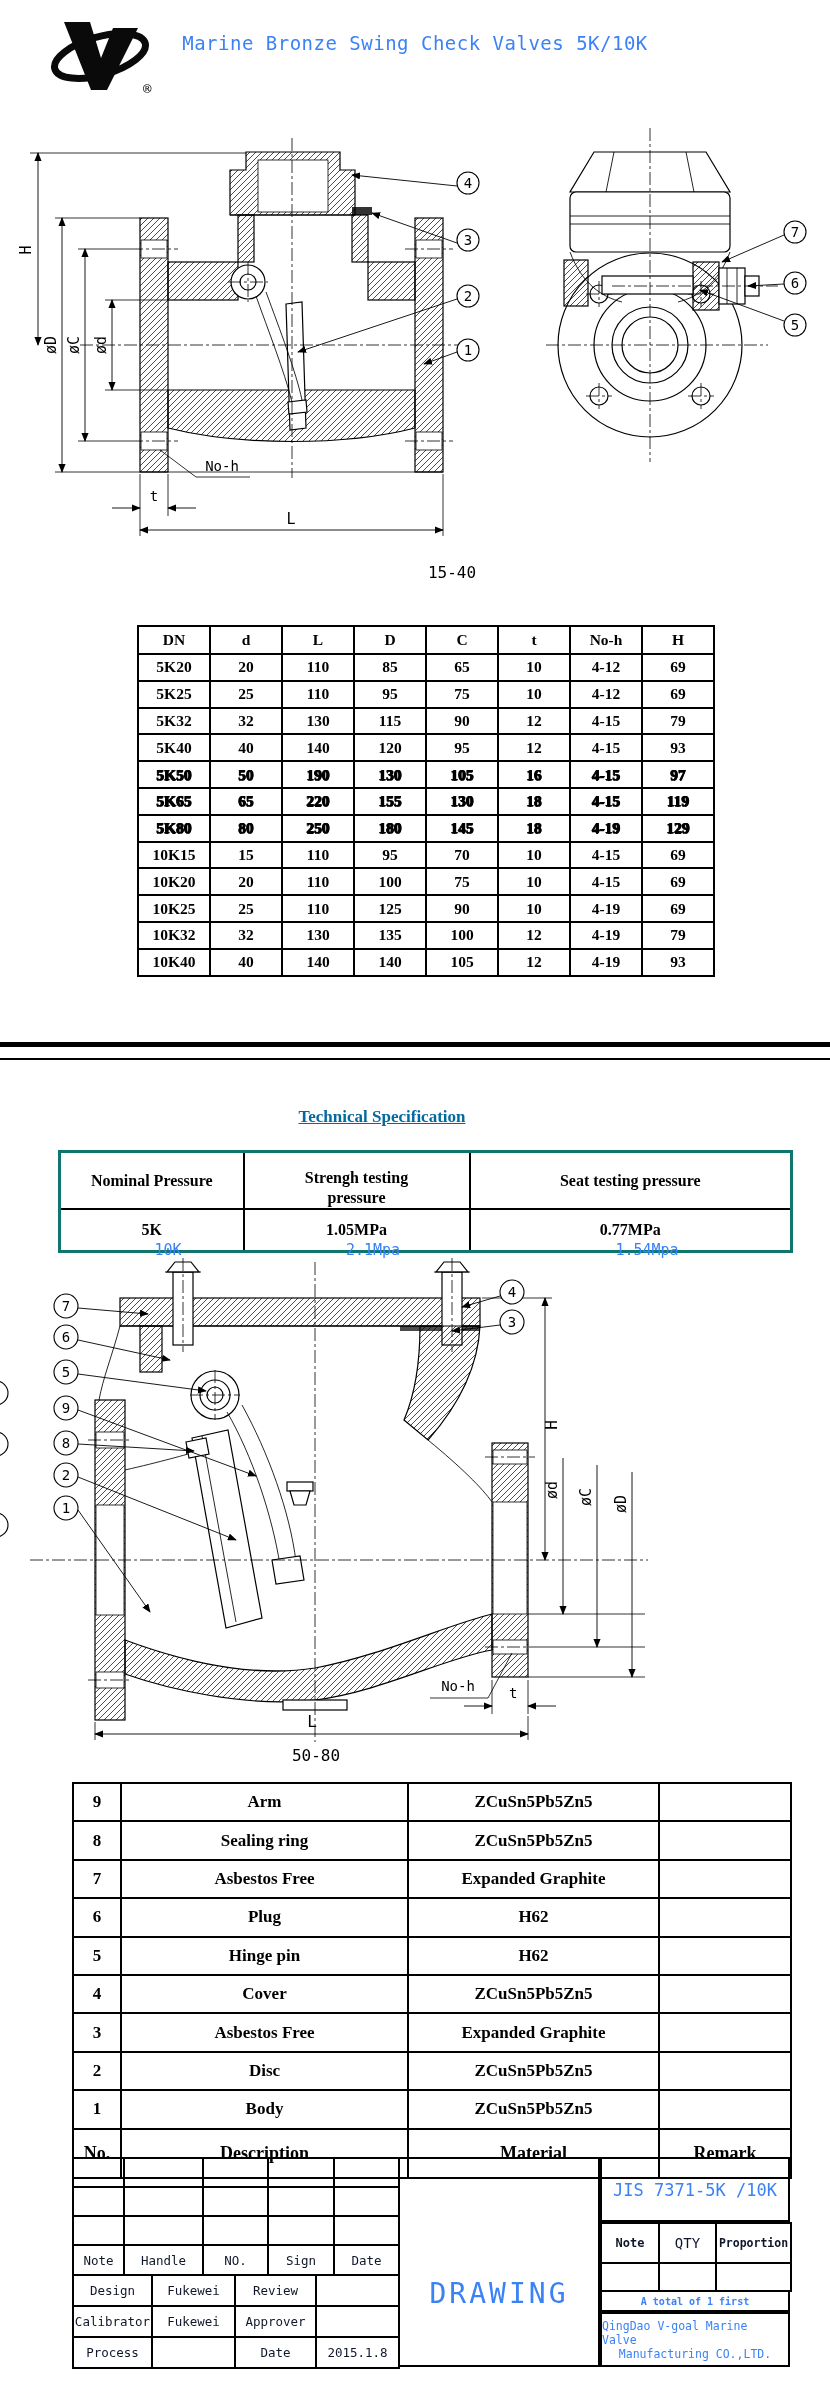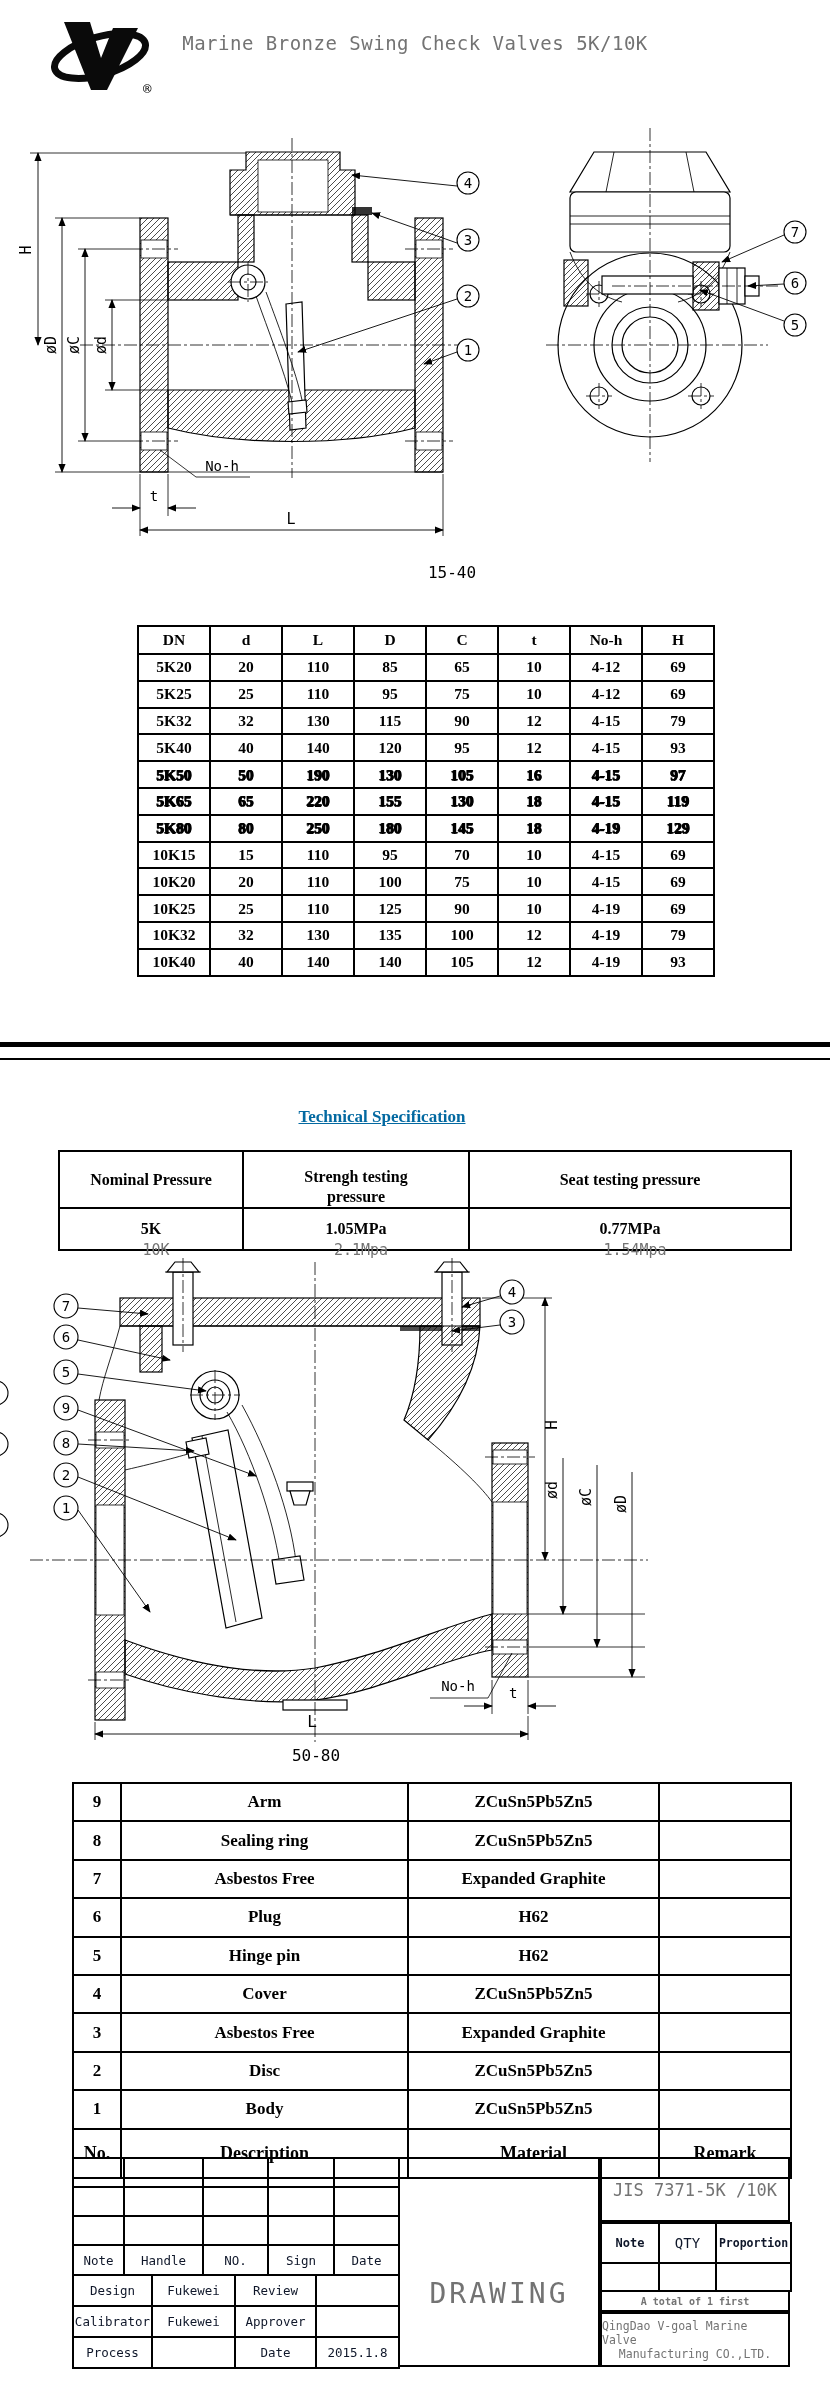--- a/index.html
+++ b/index.html
@@ -1,31 +1,31 @@
 <!DOCTYPE html>
 <html><head>
 <meta charset="utf-8">
 <style>
   html,body{margin:0;padding:0;background:#fff;}
   #sheet{position:relative;width:830px;height:2387px;background:#fff;color:#000;
          font-family:"DejaVu Sans Mono",monospace;overflow:hidden;}
   .abs{position:absolute;}
   
-  .cadtxt{font-family:"DejaVu Sans Mono",monospace;color:#737373;}
+  .cadtxt{font-family:"DejaVu Sans Mono",monospace;color:#3b82f6;}
   .serifb{font-family:"Liberation Serif","DejaVu Serif",serif;font-weight:700;color:#0369a1;text-decoration:underline;}
   
   table{border-collapse:collapse;}
   .dimtable{table-layout:fixed;width:578px;}
   .dimtable th,.dimtable td{border:2px solid #000;text-align:center;padding:0;
       font-family:"Liberation Serif","DejaVu Serif",serif;font-weight:700;font-size:15.5px;}
   .dimtable th{height:26px;}
   .dimtable td{height:24.8px;}
   .dimtable .heavy td{text-shadow:.6px 0 #000,-.6px 0 #000,0 .5px #000;}
   
-  .spectable{width:732px;border:1px solid #0f766e;table-layout:fixed;}
+  .spectable{width:732px;border:3px solid #0f766e;table-layout:fixed;}
   .spectable td{border:2px solid #000;text-align:center;padding:0;
       font-family:"Liberation Serif","DejaVu Serif",serif;font-weight:700;font-size:16px;}
   .spectable .hd{height:47px;}
   .spectable .vl{height:40px;}
   .spectable .wrapcell span{display:inline-block;width:160px;line-height:1.25;margin-top:15px;}
   .row10k{display:flex;width:732px;font-size:15px;}
   .row10k span{display:inline-block;text-align:center;}
   
   .partstable{table-layout:fixed;width:718px;}
   .partstable td{border:2px solid #000;text-align:center;padding:0;
@@ -369,21 +369,21 @@
       <td class="hd wrapcell"><span>Strengh testing pressure</span></td>
       <td class="hd">Seat testing pressure</td>
     </tr>
     <tr>
       <td class="vl">5K</td>
       <td class="vl">1.05MPa</td>
       <td class="vl">0.77MPa</td>
     </tr>
   </tbody>
     </table>
-  <div class="abs row10k cadtxt" style="left:64px;top:1241px">
+  <div class="abs row10k cadtxt" style="left:76px;top:1241px">
     <span style="width:184px">10K</span>
     <span style="width:226px">2.1Mpa</span>
     <span style="width:322px">1.54Mpa</span>
   </div>
 
   <svg class="abs" style="left:0;top:1255px" width="660" height="515" viewBox="0 1255 660 515">
     <defs>
       <pattern id="h3" width="6" height="6" patternUnits="userSpaceOnUse">
         <path d="M0,6 L6,0 M-1,1 L1,-1 M5,7 L7,5" stroke="#000" stroke-width=".7"></path>
       </pattern>

